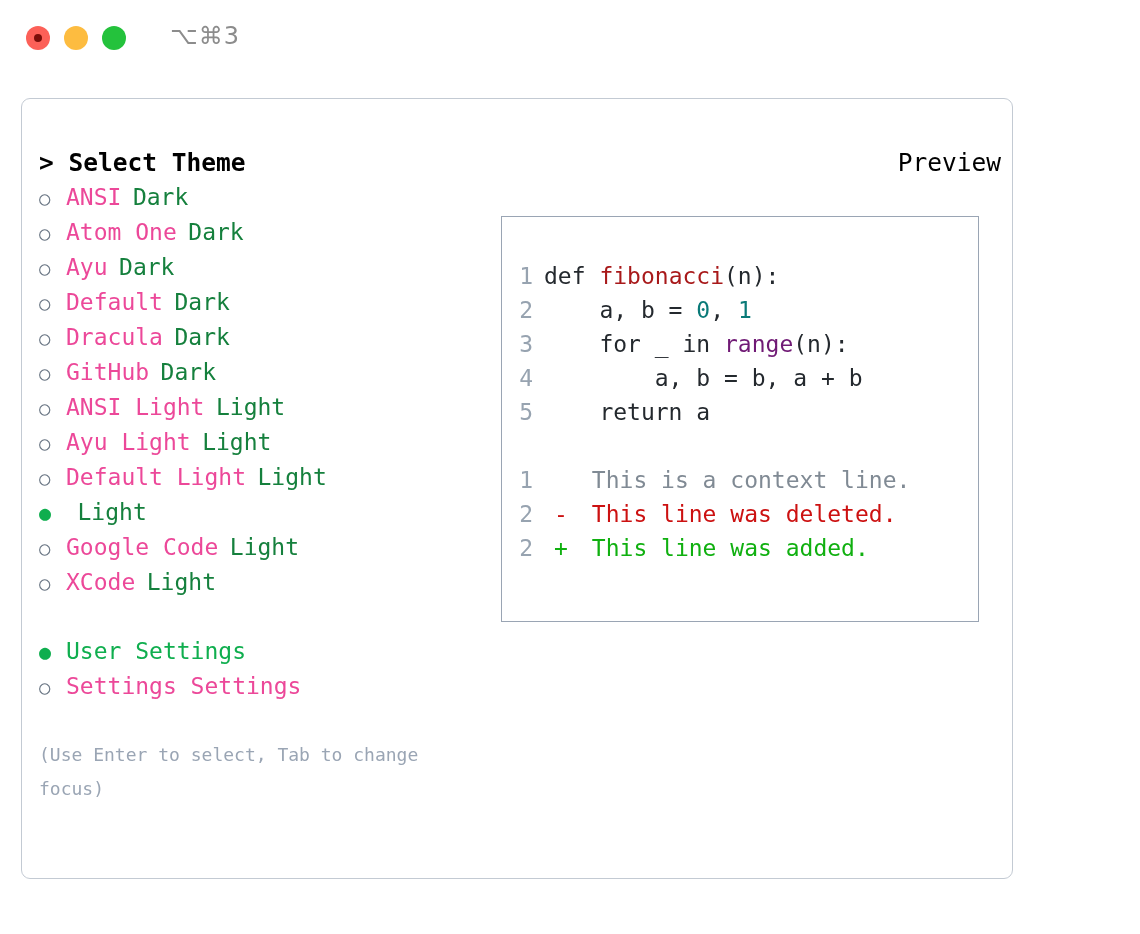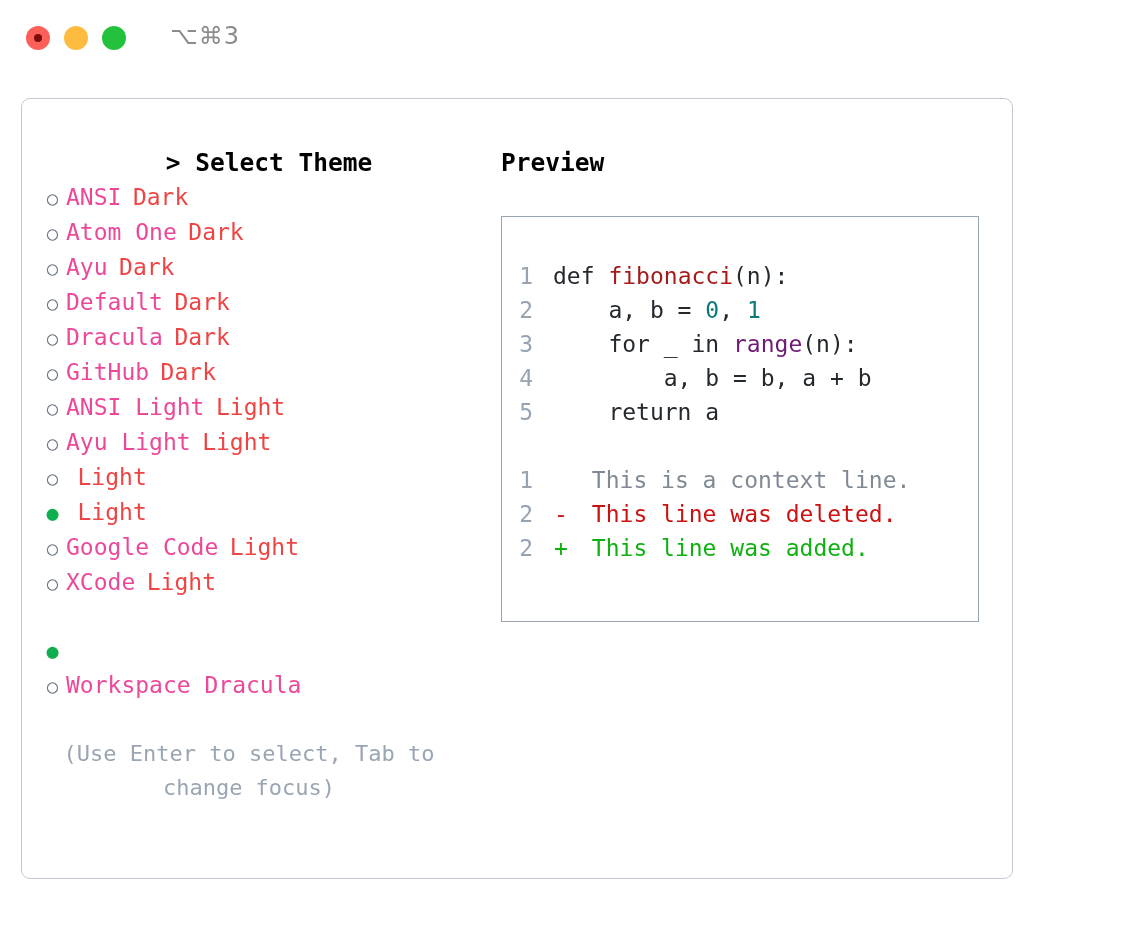--- a/index.html
+++ b/index.html
@@ -90,21 +90,20 @@
     width: 100%;
     height: 100%;
   }
 
   
   .left-col {
     position: absolute;
     left: 17px;
     top: 47px;
     width: 460px;
-    text-align: center;
   }
   .right-col {
     position: absolute;
     left: 479px;
     top: 47px;
     width: 500px;
   }
 
   .section-title {
     font-size: 24.5px;
@@ -129,51 +128,52 @@
     width: 27px;
     flex: 0 0 27px;
     color: #6b7785;
     font-size: 19px;
     line-height: 34px;
   }
   .bullet.sel { color: #0fae4e; font-size: 20px; }
   .theme-name { color: #ec4899; }
   .theme-row.selected .theme-name { color: #0fae4e; }
   .theme-cat {
-    color: #ef4444;
+    color: #15803d;
     padding-left: 11.5px;
   }
 
   .applyto {
     margin-top: 34px;
   }
   .applyto-title {
     font-size: 23px;
     color: #2f3337;
     line-height: 34px;
     padding-left: 27px;
     white-space: pre;
   }
 
   .hint {
     margin-top: 34px;
-    font-size: 22px;
+    font-size: 18px;
     color: #9aa5b4;
     line-height: 34px;
     width: 420px;
     white-space: pre-wrap;
   }
 
   
   .preview-title {
     font-size: 24.5px;
-    font-weight: bold;
+    font-weight: normal;
     color: #000000;
     line-height: 34px;
     white-space: pre;
+    text-align: right;
   }
   .preview-box {
     margin-top: 36px;
     width: 478px;
     height: 406px;
     border: 1.5px solid #9aa5b4;
     box-sizing: border-box;
     background: #ffffff;
     position: relative;
   }
@@ -186,21 +186,21 @@
     white-space: pre;
   }
   .code-line { display: flex; align-items: baseline; white-space: pre; }
   .ln {
     color: #97a3b0;
     width: 17px;
     flex: 0 0 17px;
     text-align: right;
     margin-right: 11px;
   }
-  .code-body { white-space: pre; color: #24292e; margin-left: 9px; }
+  .code-body { white-space: pre; color: #24292e; }
 
   .tok-kw     { color: #24292e; }
   .tok-fn     { color: #a8191a; }
   .tok-num    { color: #0a7a78; }
   .tok-call   { color: #701a75; }
   .tok-plain  { color: #24292e; }
 
   .diff-area {
     position: absolute;
     left: 14px;
@@ -236,30 +236,30 @@
 
         <div class="theme-list" id="theme-list">
             <div class="theme-row"><span class="bullet">○</span><span class="theme-name">ANSI</span><span class="theme-cat">Dark</span></div>
             <div class="theme-row"><span class="bullet">○</span><span class="theme-name">Atom One</span><span class="theme-cat">Dark</span></div>
             <div class="theme-row"><span class="bullet">○</span><span class="theme-name">Ayu</span><span class="theme-cat">Dark</span></div>
             <div class="theme-row"><span class="bullet">○</span><span class="theme-name">Default</span><span class="theme-cat">Dark</span></div>
             <div class="theme-row"><span class="bullet">○</span><span class="theme-name">Dracula</span><span class="theme-cat">Dark</span></div>
             <div class="theme-row"><span class="bullet">○</span><span class="theme-name">GitHub</span><span class="theme-cat">Dark</span></div>
             <div class="theme-row"><span class="bullet">○</span><span class="theme-name">ANSI Light</span><span class="theme-cat">Light</span></div>
             <div class="theme-row"><span class="bullet">○</span><span class="theme-name">Ayu Light</span><span class="theme-cat">Light</span></div>
-            <div class="theme-row"><span class="bullet">○</span><span class="theme-cat">Light</span></div>
+            <div class="theme-row"><span class="bullet">○</span><span class="theme-name">Default Light</span><span class="theme-cat">Light</span></div>
             <div class="theme-row selected"><span class="bullet sel">●</span><span class="theme-cat">Light</span></div>
             <div class="theme-row"><span class="bullet">○</span><span class="theme-name">Google Code</span><span class="theme-cat">Light</span></div>
             <div class="theme-row"><span class="bullet">○</span><span class="theme-name">XCode</span><span class="theme-cat">Light</span></div>
           </div>
 
         <div class="applyto">
           <div id="apply-list">
-              <div class="theme-row selected"><span class="bullet sel">●</span></div>
-              <div class="theme-row"><span class="bullet">○</span><span class="theme-name">Workspace Dracula</span></div>
+              <div class="theme-row selected"><span class="bullet sel">●</span><span class="theme-name">User Settings</span></div>
+              <div class="theme-row"><span class="bullet">○</span><span class="theme-name">Settings Settings</span></div>
             </div>
         </div>
 
         <div class="hint">(Use Enter to select, Tab to change focus)</div>
       </div>
 
       <div class="right-col">
         <div class="preview-title">Preview</div>
         <div class="preview-box">
           <div class="code-area" id="code-area"><div class="code-line"><span class="ln">1</span><span class="code-body"><span class="tok-kw">def </span><span class="tok-fn">fibonacci</span><span class="tok-plain">(n):</span></span></div><div class="code-line"><span class="ln">2</span><span class="code-body"><span class="tok-plain">    a, b = </span><span class="tok-num">0</span><span class="tok-plain">, </span><span class="tok-num">1</span></span></div><div class="code-line"><span class="ln">3</span><span class="code-body"><span class="tok-plain">    for _ in </span><span class="tok-call">range</span><span class="tok-plain">(n):</span></span></div><div class="code-line"><span class="ln">4</span><span class="code-body"><span class="tok-plain">        a, b = b, a + b</span></span></div><div class="code-line"><span class="ln">5</span><span class="code-body"><span class="tok-plain">    return a</span></span></div></div>

